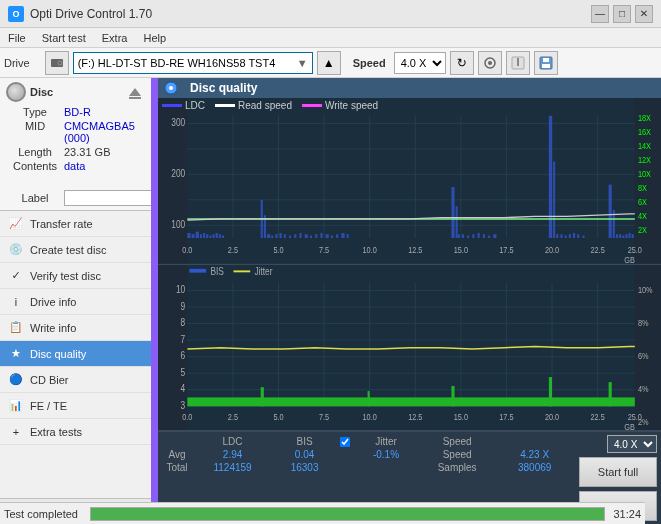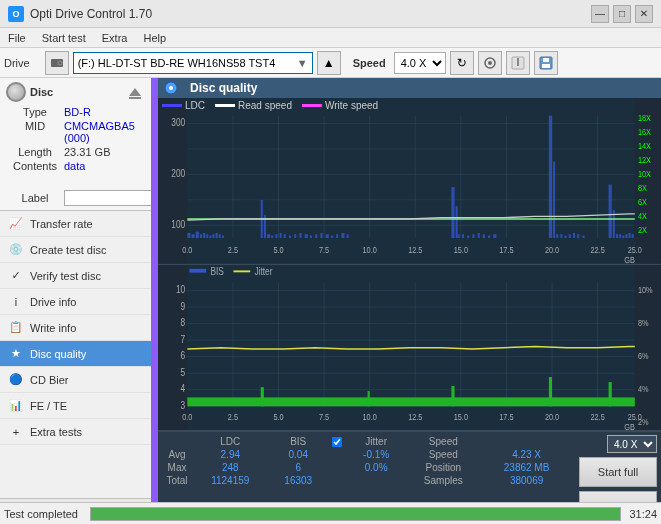--- a/index.html
+++ b/index.html
@@ -226,21 +226,21 @@
       font-size: 11px;
       color: #555;
       cursor: pointer;
     }
 
     
     #status-bar {
       position: absolute;
       bottom: 0;
       left: 0;
-      right: 0;
+      right: 16px;
       height: 22px;
       background: #f0f0f0;
       border-top: 1px solid #c0c0c0;
       display: flex;
       align-items: center;
       padding: 0 4px;
       gap: 4px;
     }
     .status-text {
       font-size: 11px;
@@ -738,29 +738,20 @@
               <tr>
                 <td class="label">Avg</td>
                 <td>2.94</td>
                 <td>0.04</td>
                 <td></td>
                 <td>-0.1%</td>
                 <td style="color:#aaa;">Speed</td>
                 <td style="color:#4a9eff;">4.23 X</td>
               </tr>
               <tr>
-                <td class="label">Max</td>
-                <td>248</td>
-                <td>6</td>
-                <td></td>
-                <td>0.0%</td>
-                <td style="color:#aaa;">Position</td>
-                <td style="color:#4a9eff;">23862 MB</td>
-              </tr>
-              <tr>
                 <td class="label">Total</td>
                 <td>1124159</td>
                 <td>16303</td>
                 <td></td>
                 <td></td>
                 <td style="color:#aaa;">Samples</td>
                 <td style="color:#4a9eff;">380069</td>
               </tr>
             </tbody>
           </table>

